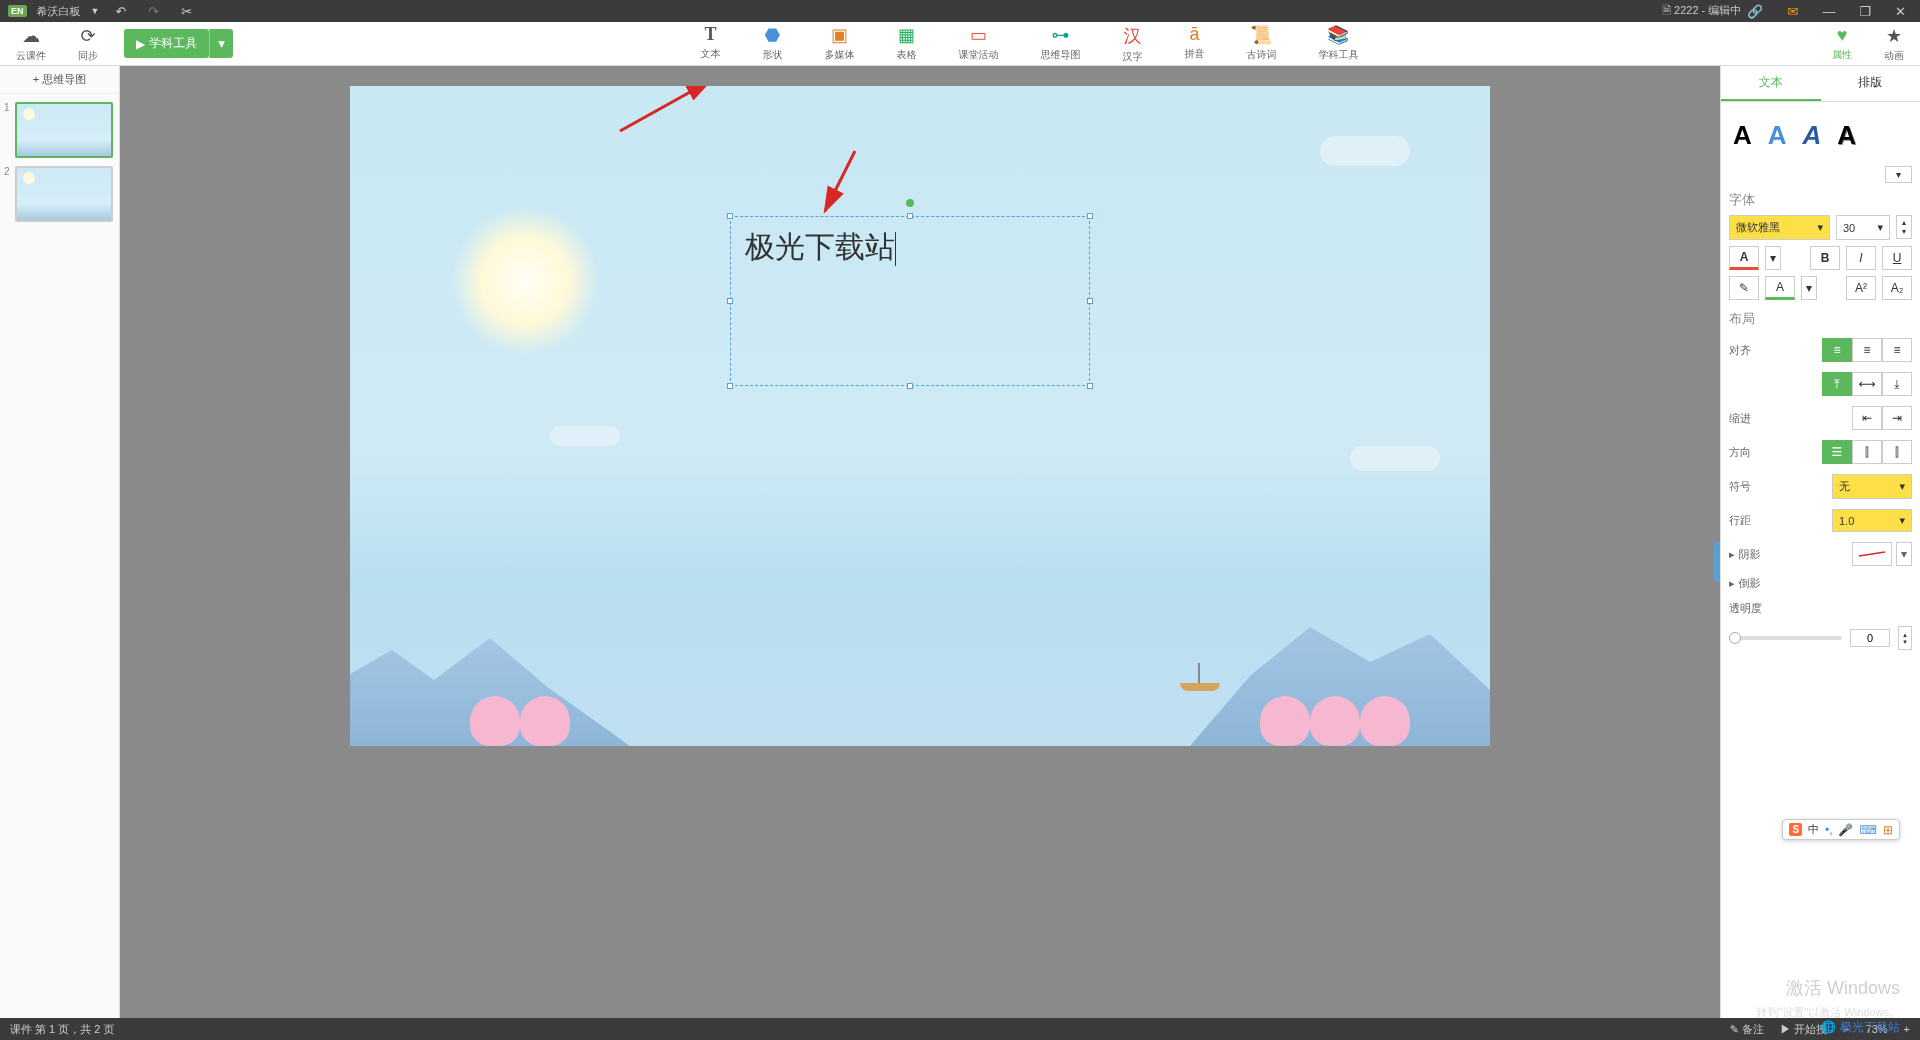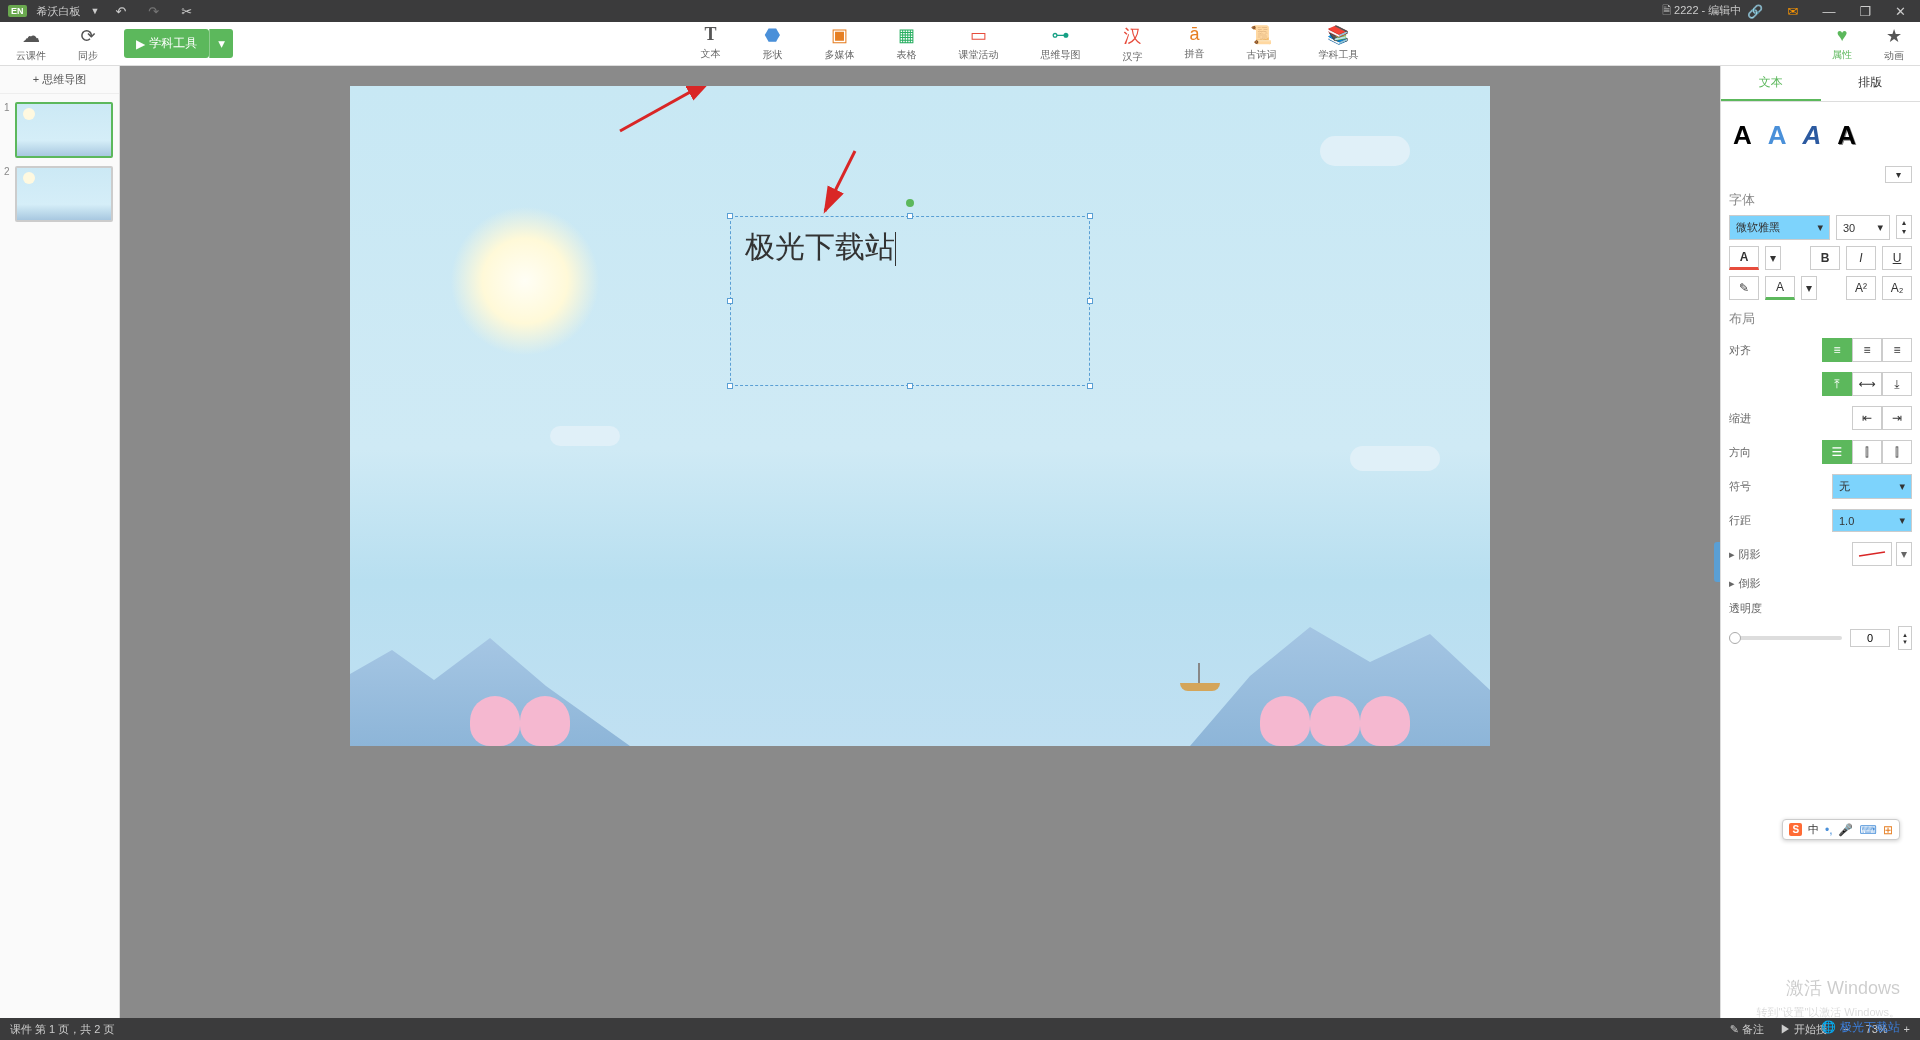--- a/index.html
+++ b/index.html
@@ -72,21 +72,21 @@
 
 .right-panel { width: 200px; background: #fff; border-left: 1px solid #ddd; display: flex; flex-direction: column; }
 .rp-subtabs { display: flex; border-bottom: 1px solid #ddd; }
 .rp-subtab { flex: 1; text-align: center; padding: 8px 0; font-size: 12px; cursor: pointer; }
 .rp-subtab.active { color: #5cb85c; border-bottom: 2px solid #5cb85c; }
 .rp-body { flex: 1; overflow-y: auto; padding: 10px 8px; }
 .text-styles { display: flex; gap: 16px; padding: 8px 4px 16px; }
 .text-styles .ts { font-size: 26px; font-weight: bold; cursor: pointer; }
 .section-label { font-size: 13px; color: #888; margin: 10px 0 6px; }
 .row { display: flex; gap: 6px; margin-bottom: 6px; }
-.select-box { flex: 1; border: 1px solid #ccc; padding: 4px 6px; font-size: 11px; background: #7dd3fc; display: flex; justify-content: space-between; align-items: center; cursor: pointer; }
+.select-box { flex: 1; border: 1px solid #ccc; padding: 4px 6px; font-size: 11px; background: #fde047; display: flex; justify-content: space-between; align-items: center; cursor: pointer; }
 .nbox { width: 54px; border: 1px solid #ccc; padding: 4px 6px; font-size: 11px; background:#fff; display:flex; justify-content:space-between; align-items:center; cursor:pointer;gap:19px; }
 .mini-btn { width: 30px; height: 24px; border: 1px solid #ccc; background: #fff; display: flex; align-items: center; justify-content: center; cursor: pointer; font-size: 12px; }
 .mini-btn.active { background: #5cb85c; color: #fff; border-color: #5cb85c; }
 .mini-btn.green-line { border-bottom: 3px solid #5cb85c; }
 .mini-btn.red-line { border-bottom: 3px solid #e74c3c; }
 .prop-row { display: flex; justify-content: space-between; align-items: center; margin: 10px 0; }
 .prop-label { font-size: 11px; color: #666; }
 .btn-group3 { display: flex; }
 .btn-group3 .mini-btn { border-radius: 0; }
 .expander { display: flex; align-items: center; gap: 4px; font-size: 11px; color: #666; margin: 10px 0; cursor: pointer; }

